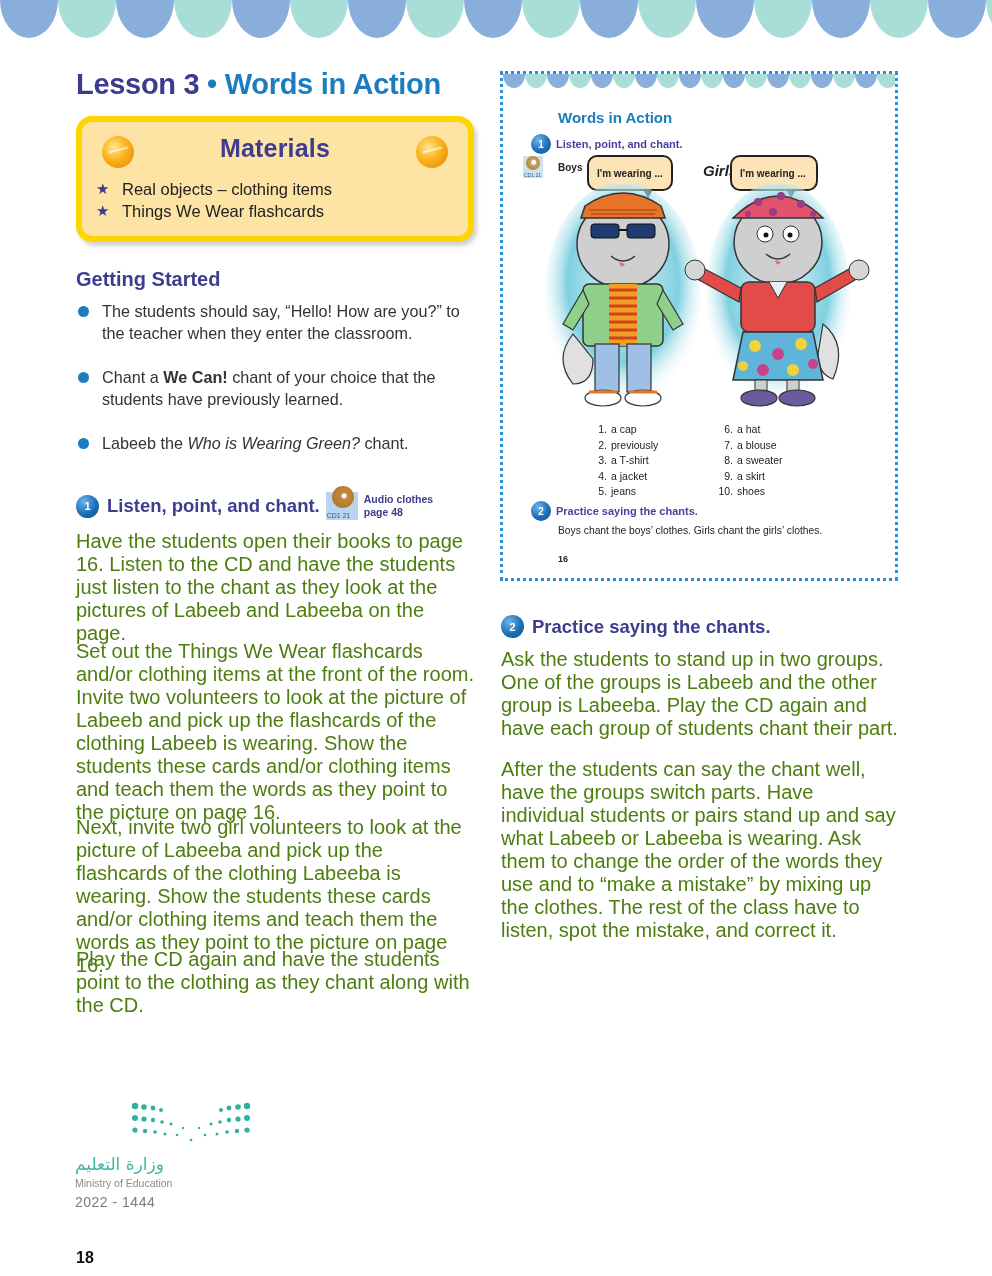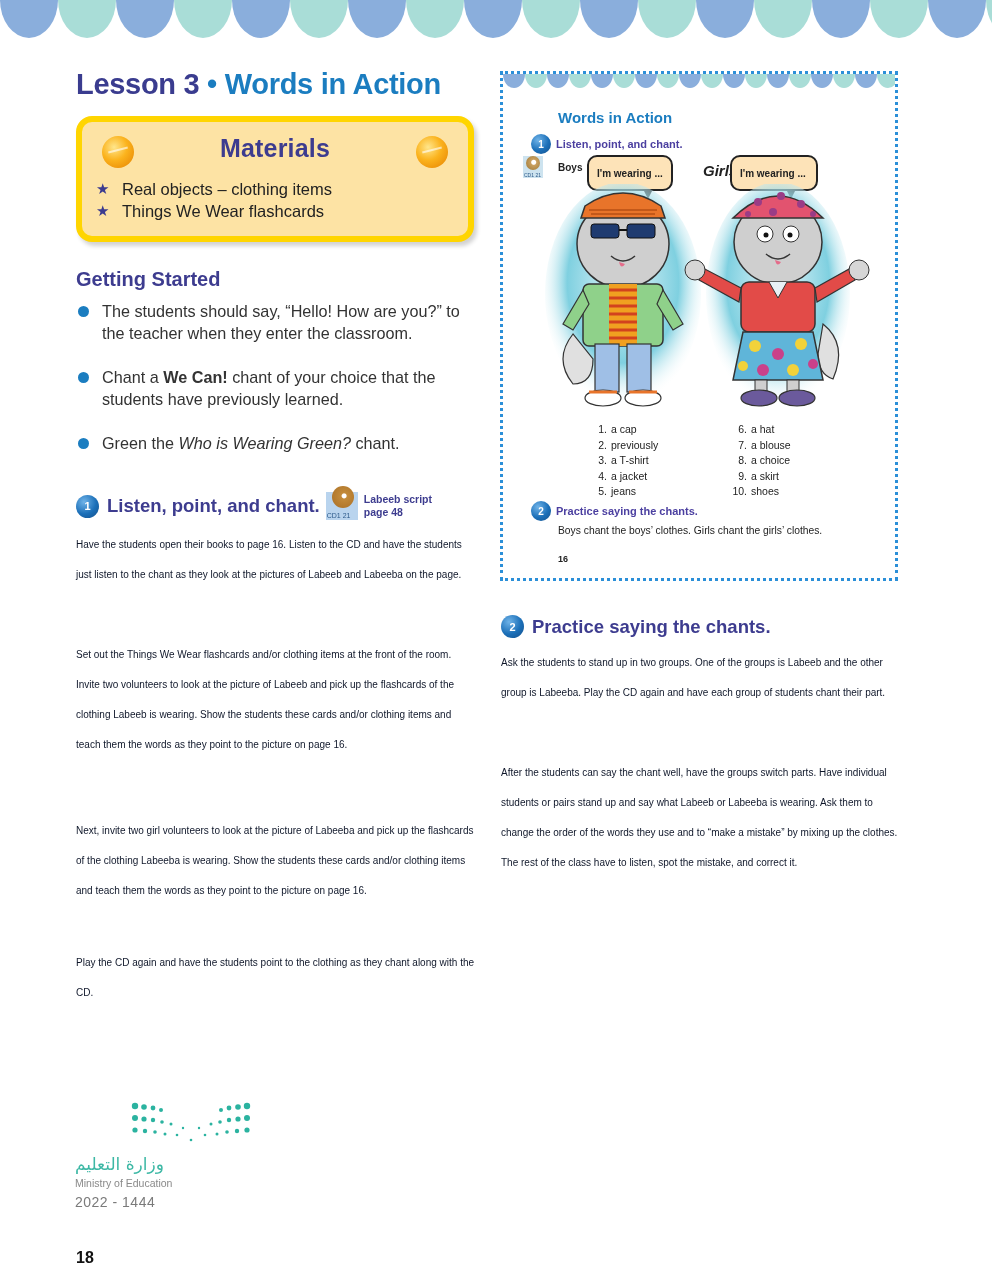--- a/index.html
+++ b/index.html
@@ -32,21 +32,21 @@
     .bullets li .bdot { position: absolute; left: 2px; top: 6px; width: 11px; height: 11px; border-radius: 50%; background: #1b7dc0; }
 
     .step-head { position: absolute; display: flex; align-items: center; white-space: nowrap; }
     .badge { width: 23px; height: 23px; border-radius: 50%; background: radial-gradient(circle at 35% 30%, #6fb3e8 0%, #1b6fb8 55%, #144f8a 100%); color: #fff; font-size: 11px; font-weight: bold; display: flex; align-items: center; justify-content: center; margin-right: 8px; flex-shrink: 0; }
     .step-title { font-size: 18.5px; font-weight: bold; color: #3d3c8f; }
     .cd-icon { width: 32px; height: 28px; background: #b9d4ee; margin-left: 6px; position: relative; }
     .cd-icon .disc { position: absolute; left: 6px; top: -6px; width: 22px; height: 22px; border-radius: 50%; background: radial-gradient(circle at 55% 45%, #fff 0 2px, #c38b3b 3px, #a86d24 100%); }
     .cd-icon .cdlabel { position: absolute; bottom: 1px; left: 1px; font-size: 7px; color: #2d5a8a; white-space: nowrap; }
     .audio-ref { font-size: 10.5px; font-weight: bold; color: #3d3c8f; line-height: 13px; margin-left: 6px; }
 
-    .para { position: absolute; font-size: 10px; line-height: 30px; color: #0f172a; }
+    .para { position: absolute; font-size: 20px; line-height: 23px; color: #4d7c0f; }
 
     .book-box { position: absolute; left: 500px; top: 71px; width: 398px; height: 510px; border: 3px dotted #2b8fd8; background: #fff; overflow: hidden; }
     .mini-scallops { position: absolute; left: 0; top: 0; width: 100%; height: 14px; display: flex; }
     .mini-scallop { width: 22px; height: 14px; border-radius: 0 0 11px 11px / 0 0 14px 14px; flex-shrink: 0; }
     .mini-scallop.blue { background: #8aaedc; }
     .mini-scallop.teal { background: #a9ddd7; }
     .bk-title { position: absolute; left: 55px; top: 35px; font-size: 15px; font-weight: bold; color: #1b7dc0; }
     .bk-step1 { position: absolute; left: 28px; top: 60px; display: flex; align-items: center; }
     .bk-badge { width: 20px; height: 20px; border-radius: 50%; background: radial-gradient(circle at 35% 30%, #6fb3e8 0%, #1b6fb8 55%, #144f8a 100%); color: #fff; font-size: 10px; font-weight: bold; display: flex; align-items: center; justify-content: center; margin-right: 5px; }
     .bk-step-label { font-size: 11px; font-weight: bold; color: #4b3fa0; }
@@ -57,21 +57,21 @@
     .bk-girls { position: absolute; left: 200px; top: 88px; font-size: 15px; font-weight: bold; color: #222; font-style: italic; }
     .bubble { position: absolute; top: 81px; height: 26px; padding: 16px 8px; background: #fde3b8; border: 2px solid #222; border-radius: 10px; font-size: 10px; font-weight: bold; color: #222; display: flex; align-items: center; white-space: nowrap; }
     .bubble.boys { left: 84px; width: 86px; }
     .bubble.girls { left: 227px; width: 88px; }
     .bubble::after { content: ""; position: absolute; bottom: -10px; left: 54px; width: 0; height: 0; border-left: 5px solid transparent; border-right: 5px solid transparent; border-top: 10px solid #222; }
 
     .illus { position: absolute; left: 30px; top: 110px; width: 340px; height: 230px; }
 
     .vocab { position: absolute; top: 348px; font-size: 10.5px; color: #222; line-height: 15.5px; list-style: none; }
     .vocab.left { left: 88px; }
-    .vocab.right { left: 228px; }
+    .vocab.right { left: 214px; }
     .vocab li .n { display: inline-block; width: 16px; text-align: right; margin-right: 4px; }
     .bk-step2 { position: absolute; left: 28px; top: 427px; display: flex; align-items: center; }
     .bk-step2-text { position: absolute; left: 55px; top: 451px; font-size: 10.3px; color: #222; white-space: nowrap; }
     .bk-page { position: absolute; left: 55px; top: 480px; font-size: 9px; font-weight: bold; color: #222; }
 
     .footer-logo { position: absolute; left: 75px; top: 1102px; width: 200px; height: 100px; }
     .dotgrid { position: absolute; left: 56px; top: 0; width: 120px; height: 42px; }
     .arabic { position: absolute; left: 0; top: 52px; font-size: 17px; color: #3db8a5; font-family: "DejaVu Sans", sans-serif; }
     .ministry { position: absolute; left: 0; top: 75px; font-size: 10.5px; color: #8a8a8a; }
     .year { position: absolute; left: 0; top: 92px; font-size: 14px; color: #7a7a7a; letter-spacing: 0.5px; }
@@ -128,33 +128,33 @@
   <li>
     <span class="bdot"></span>
     <span>The students should say, “Hello! How are you?” to the teacher when they enter the classroom.</span>
   </li>
   <li>
     <span class="bdot"></span>
     <span>Chant a </span><b>We Can!</b><span> chant of your choice that the students have previously learned.</span>
   </li>
   <li>
     <span class="bdot"></span>
-    <span>Green the </span><i>Who is Wearing Green?</i><span> chant.</span>
+    <span>Labeeb the </span><i>Who is Wearing Green?</i><span> chant.</span>
   </li>
 </ul>
 
 <div class="step-head" style="left:76px; top:492px;">
   <span class="badge">1</span>
   <span class="step-title">Listen, point, and chant.</span>
   <span class="cd-icon">
     <span class="disc"></span>
     <span class="cdlabel">CD1 21</span>
   </span>
   <span class="audio-ref">
-    <span>Labeeb script</span><br>
+    <span>Audio clothes</span><br>
     <span>page 48</span>
   </span>
 </div>
 
 <p class="para" style="left:76px; top:530px; width:400px;">Have the students open their books to page 16. Listen to the CD and have the students just listen to the chant as they look at the pictures of Labeeb and Labeeba on the page.</p>
 <p class="para" style="left:76px; top:640px; width:400px;">Set out the Things We Wear flashcards and/or clothing items at the front of the room. Invite two volunteers to look at the picture of Labeeb and pick up the flashcards of the clothing Labeeb is wearing. Show the students these cards and/or clothing items and teach them the words as they point to the picture on page 16.</p>
 <p class="para" style="left:76px; top:816px; width:400px;">Next, invite two girl volunteers to look at the picture of Labeeba and pick up the flashcards of the clothing Labeeba is wearing. Show the students these cards and/or clothing items and teach them the words as they point to the picture on page 16.</p>
 <p class="para" style="left:76px; top:948px; width:400px;">Play the CD again and have the students point to the clothing as they chant along with the CD.</p>
 
 <div class="book-box">
@@ -262,21 +262,21 @@
   <ul class="vocab left">
     <li><span class="n">1.</span><span>a cap</span></li>
     <li><span class="n">2.</span><span>previously</span></li>
     <li><span class="n">3.</span><span>a T-shirt</span></li>
     <li><span class="n">4.</span><span>a jacket</span></li>
     <li><span class="n">5.</span><span>jeans</span></li>
   </ul>
   <ul class="vocab right">
     <li><span class="n">6.</span><span>a hat</span></li>
     <li><span class="n">7.</span><span>a blouse</span></li>
-    <li><span class="n">8.</span><span>a choice</span></li>
+    <li><span class="n">8.</span><span>a sweater</span></li>
     <li><span class="n">9.</span><span>a skirt</span></li>
     <li><span class="n">10.</span><span>shoes</span></li>
   </ul>
 
   <div class="bk-step2">
     <span class="bk-badge">2</span>
     <span class="bk-step-label">Practice saying the chants.</span>
   </div>
   <div class="bk-step2-text">Boys chant the boys’ clothes. Girls chant the girls’ clothes.</div>
   <div class="bk-page">16</div>

